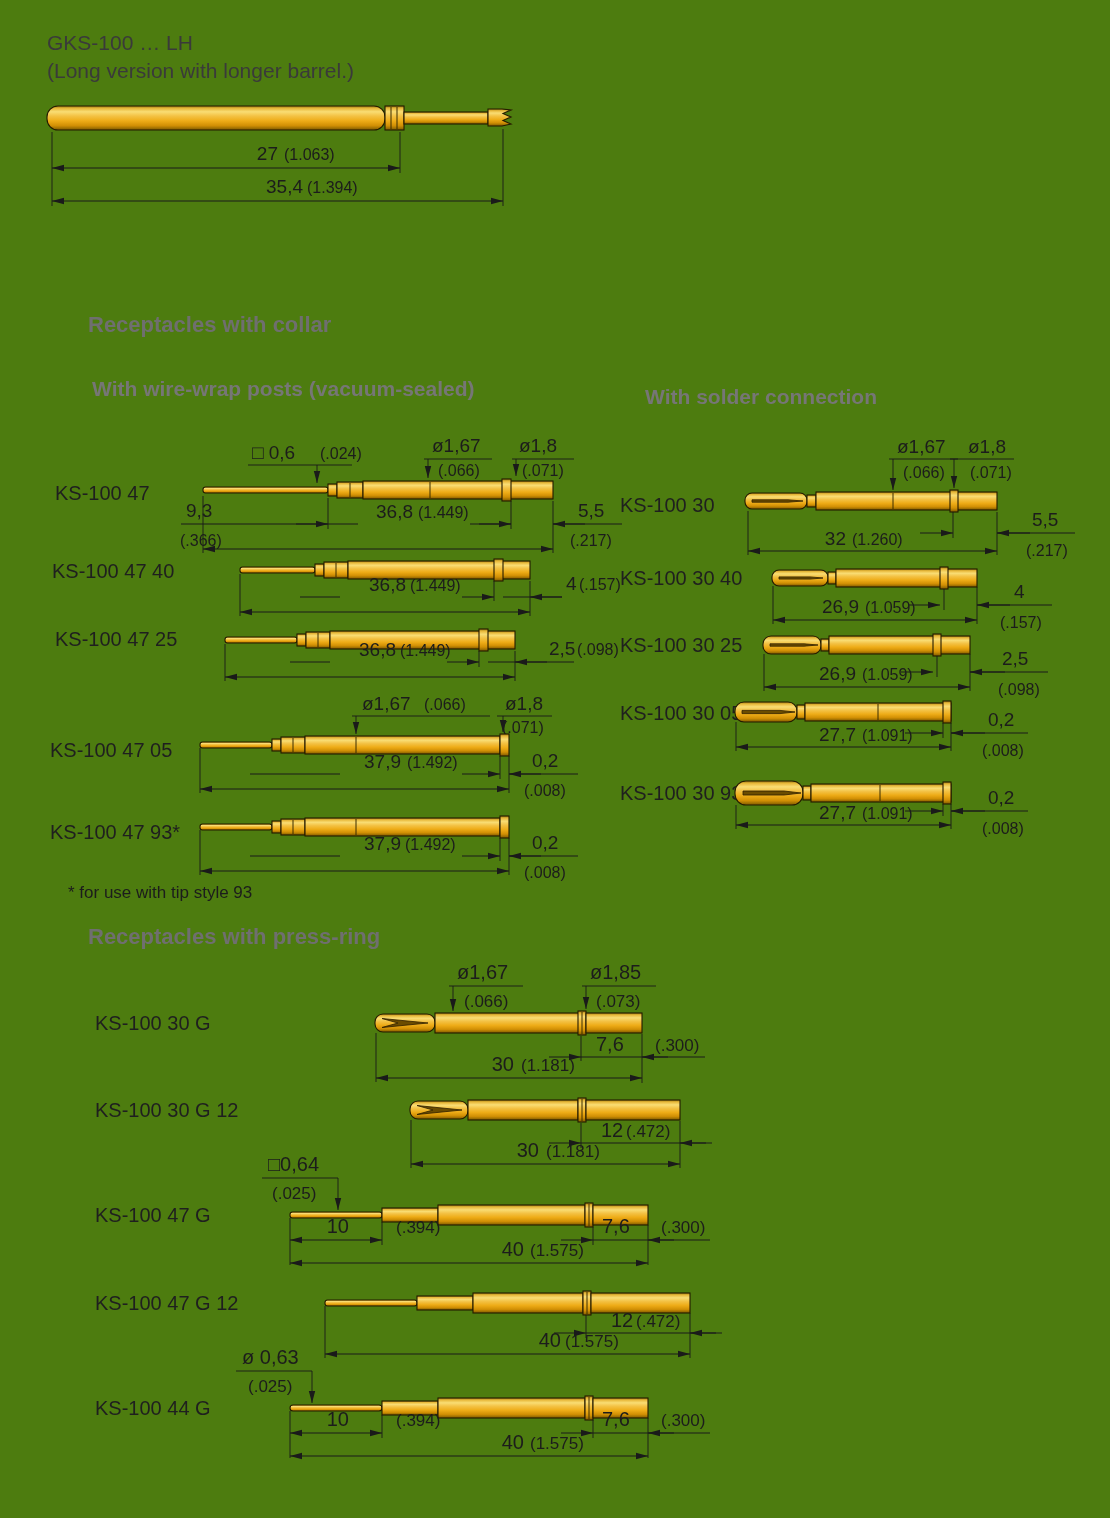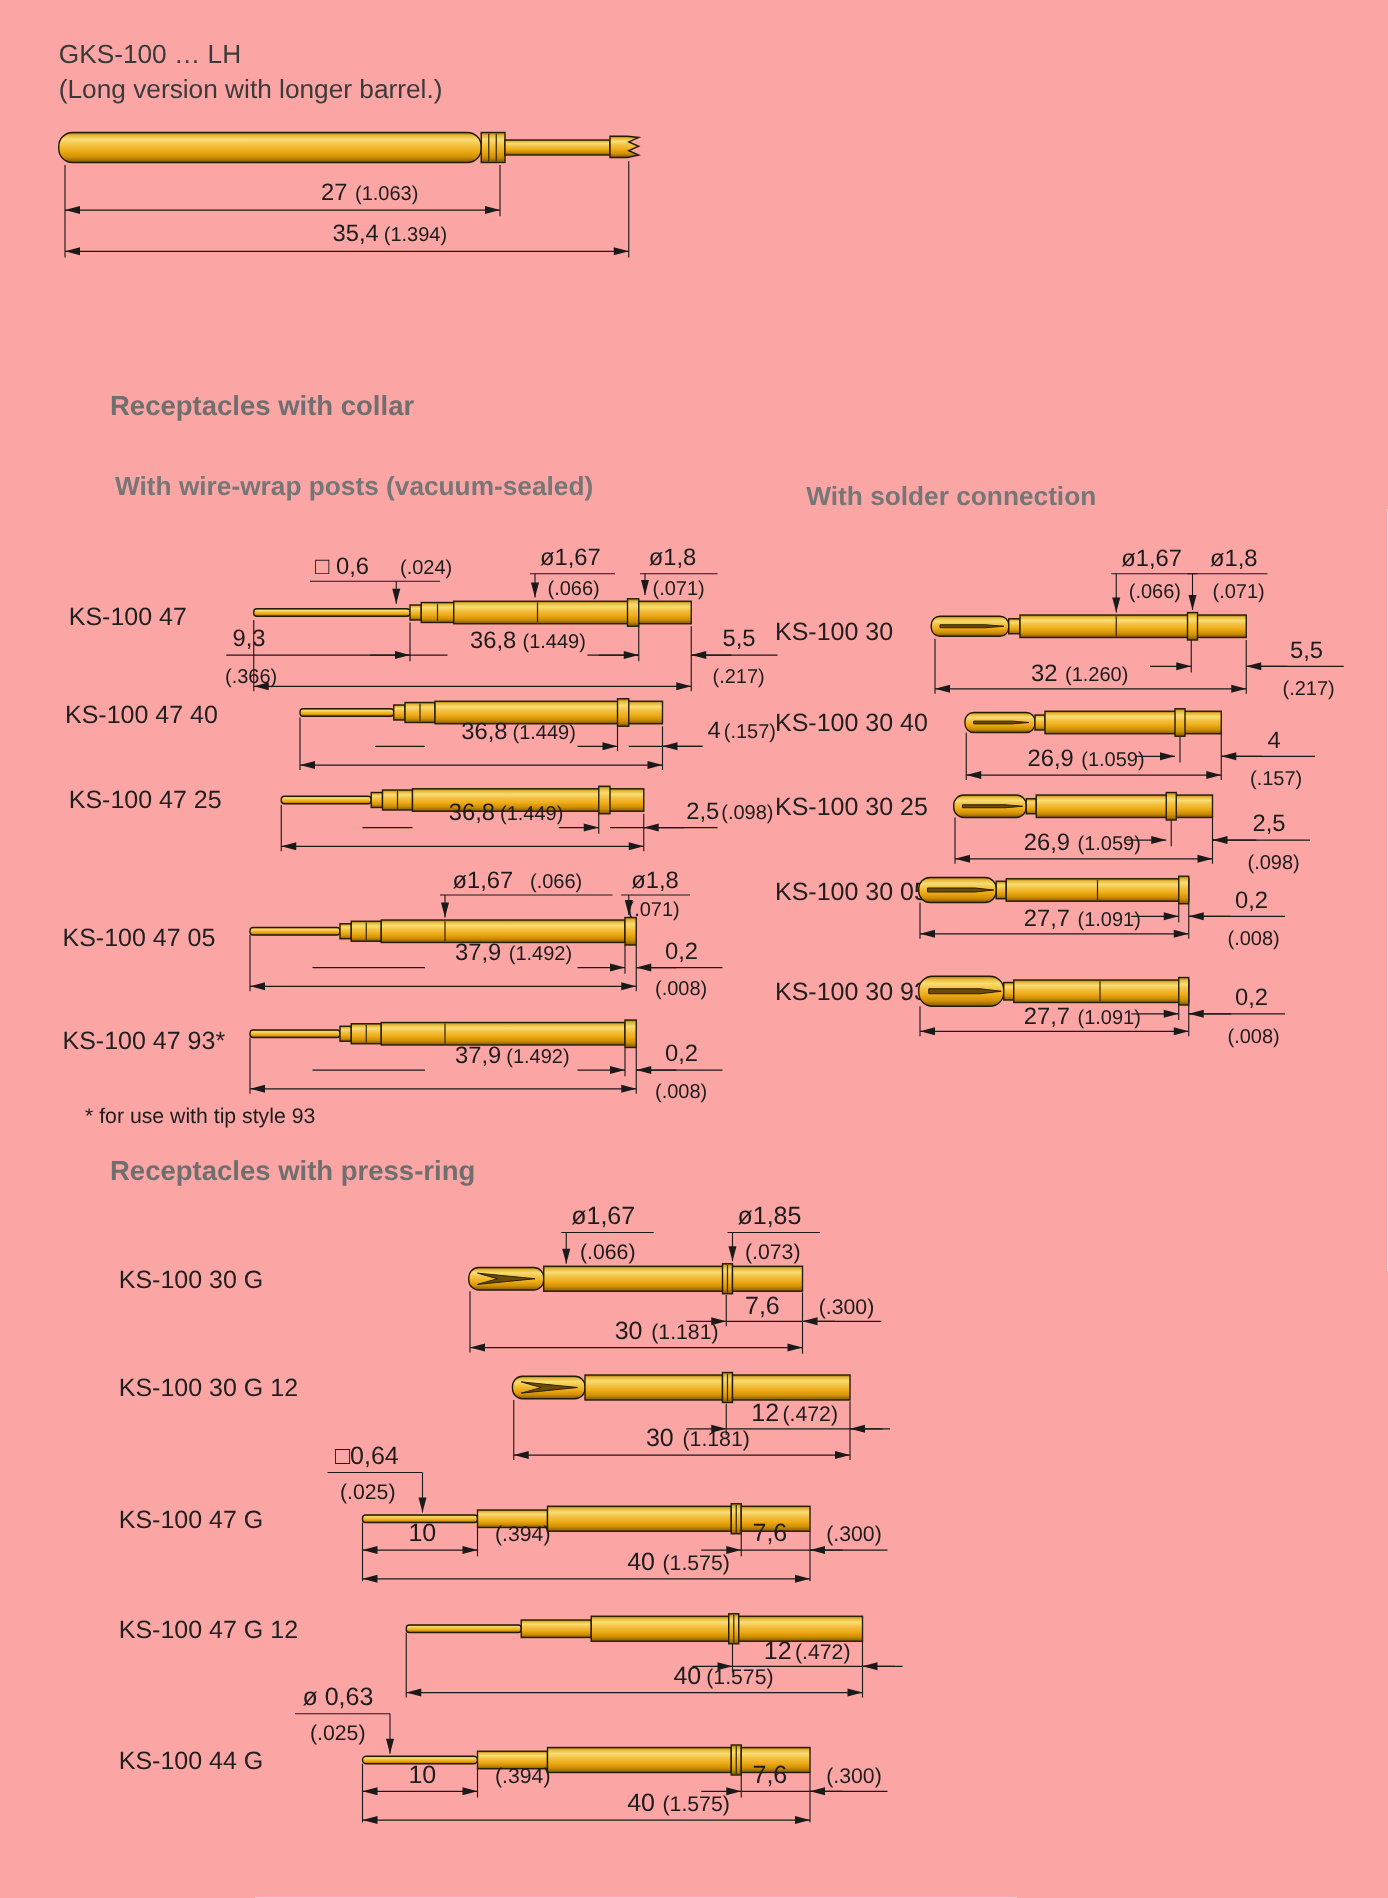--- a/index.html
+++ b/index.html
@@ -1,16 +1,16 @@
 <!DOCTYPE html>
 <html><head>
 <meta charset="utf-8">
 <style>
   html,body{margin:0;padding:0;background:#ffffff;}
-  #page{position:relative;width:1110px;height:1518px;background:#fca5a5;overflow:hidden;
+  #page{position:relative;width:1110px;height:1518px;background:#4d7c0f;overflow:hidden;
         font-family:"Liberation Sans",sans-serif;}
   svg{display:block}
   svg text{font-family:"Liberation Sans",sans-serif;fill:#1c1c1c;}
   .title{font-size:21px;fill:#3a3a3a;}
   .h1{font-size:22px;font-weight:bold;fill:#6f6f6f;}
   .h2{font-size:21px;font-weight:bold;fill:#767676;}
   .lbl{font-size:20px;fill:#1f1f1f;}
   .dv{font-size:19px;}   
   .di{font-size:16px;}   
   .gv{font-size:20px;}   

